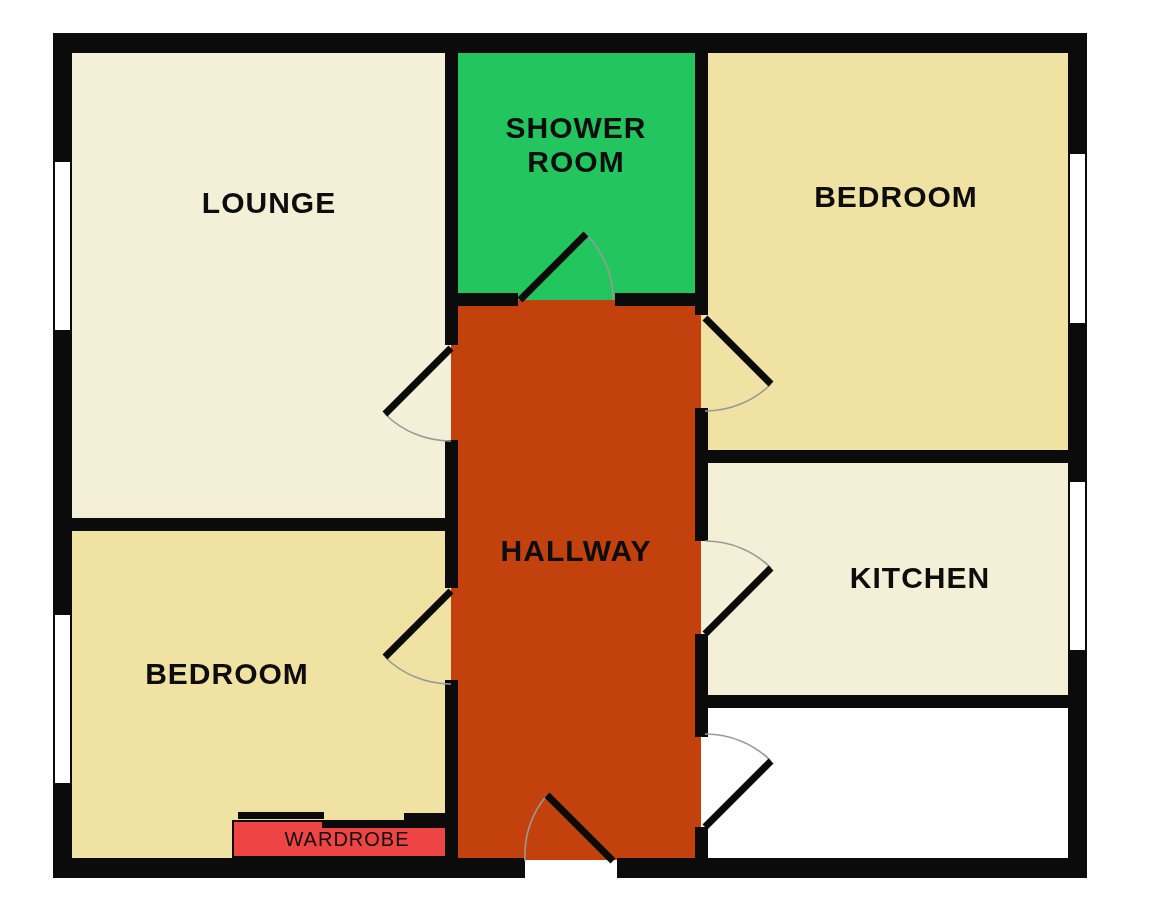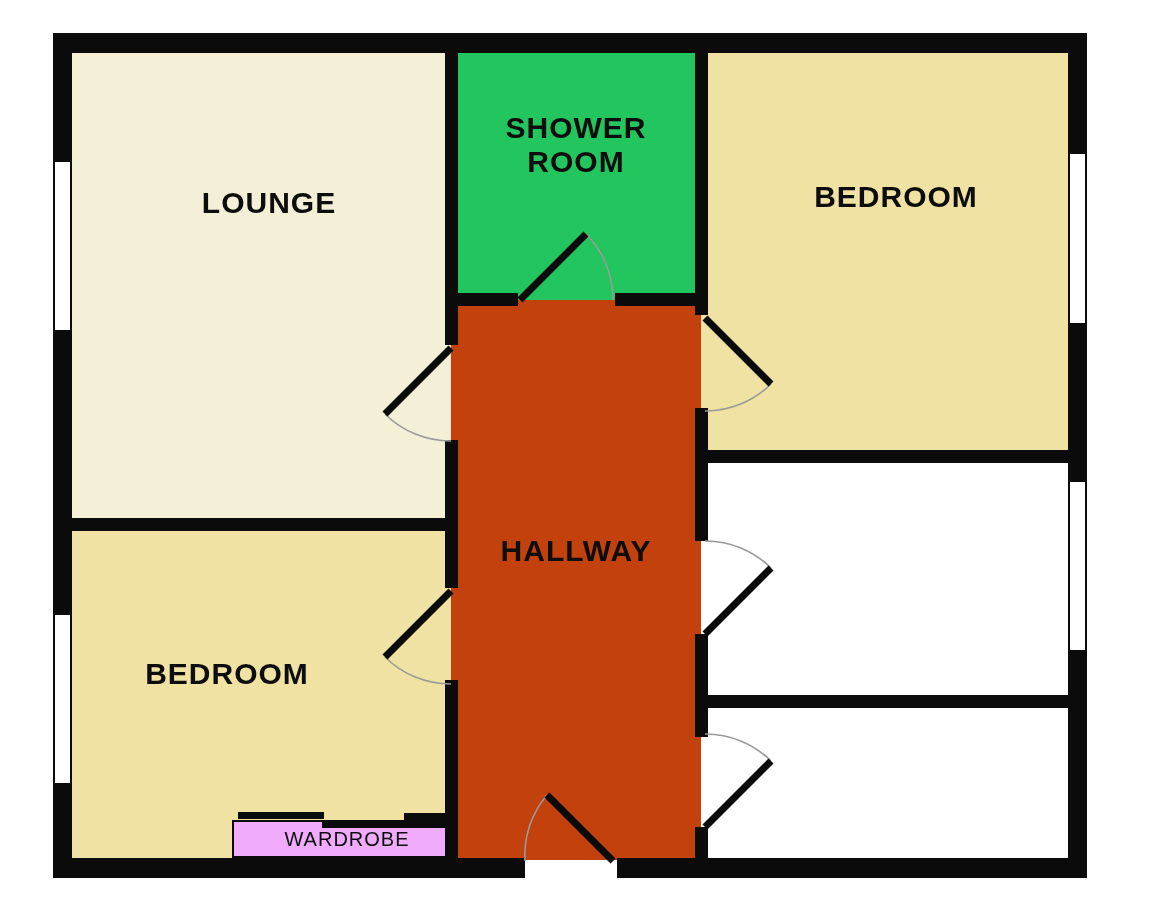--- a/index.html
+++ b/index.html
@@ -34,27 +34,30 @@
   </div>
 
   <div class="room" style="left: 701px; top: 33px; width: 386px; height: 423px; background-color: rgb(240, 226, 162);">
     <span class="room-label" style="left:195px;top:164px;">BEDROOM</span>
   </div>
 
   <div class="room" style="left: 451px; top: 300px; width: 250px; height: 560px; background-color: #c2410c;">
     <span class="room-label" style="left:125px;top:251px;">HALLWAY</span>
   </div>
 
+  <div class="room" style="left: 701px; top: 456px; width: 386px; height: 245px; background-color: rgb(243, 240, 215);">
+    <span class="room-label" style="left:219px;top:122px;">KITCHEN</span>
+  </div>
 
   <div class="room" style="left: 53px; top: 524px; width: 398px; height: 344px; background-color: rgb(240, 226, 162);">
     <span class="room-label" style="left:174px;top:150px;">BEDROOM</span>
   </div>
 
 
-  <div class="wardrobe-box" style="background-color: #f0abfc;">
+  <div class="wardrobe-box" style="background-color: #ef4444;">
     <span class="wardrobe-label">WARDROBE</span>
   </div>
   <div class="wardrobe-bar" style="left: 238px; top: 812px; width: 86px; height: 7px; background-color: rgb(11, 11, 11);"></div>
   <div class="wardrobe-bar" style="left: 322px; top: 821px; width: 88px; height: 7px; background-color: rgb(11, 11, 11);"></div>
   <div class="wardrobe-bar" style="left: 404px; top: 813px; width: 43px; height: 15px; background-color: rgb(11, 11, 11);"></div>
 
   <div class="wall" style="left: 53px; top: 33px; width: 1034px; height: 20px; background-color: rgb(11, 11, 11);"></div>
   <div class="wall" style="left: 53px; top: 858px; width: 472px; height: 20px; background-color: rgb(11, 11, 11);"></div>
   <div class="wall" style="left: 617px; top: 858px; width: 470px; height: 20px; background-color: rgb(11, 11, 11);"></div>
   <div class="wall" style="left: 53px; top: 33px; width: 19px; height: 845px; background-color: rgb(11, 11, 11);"></div>

